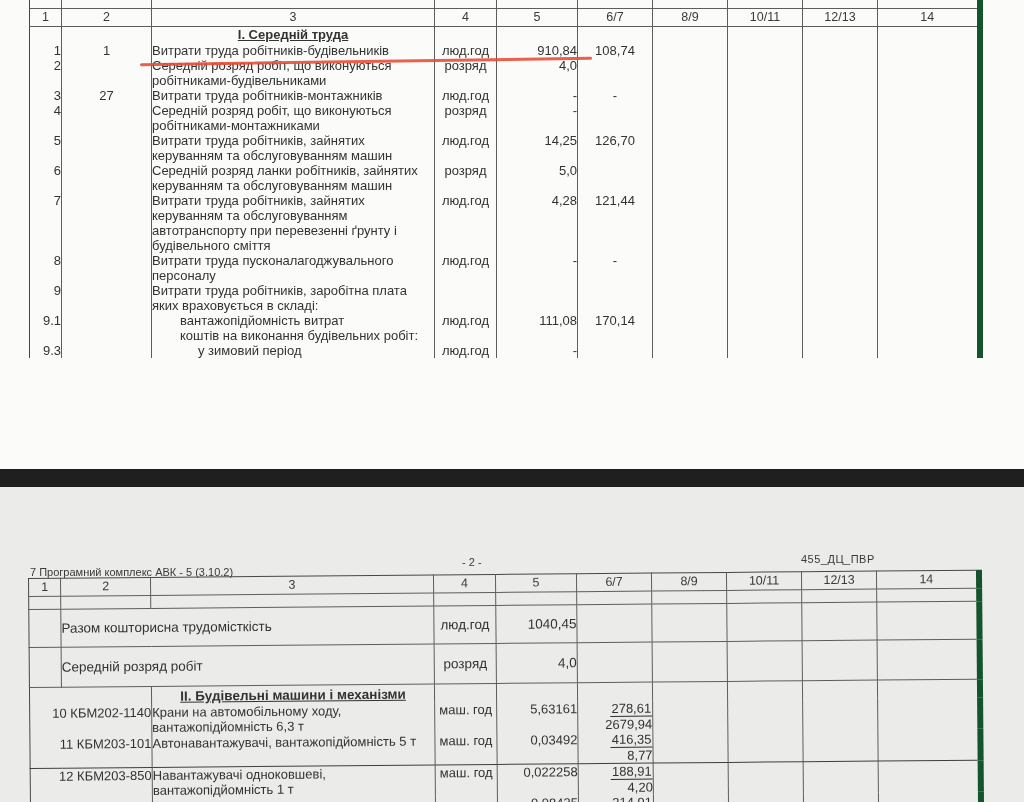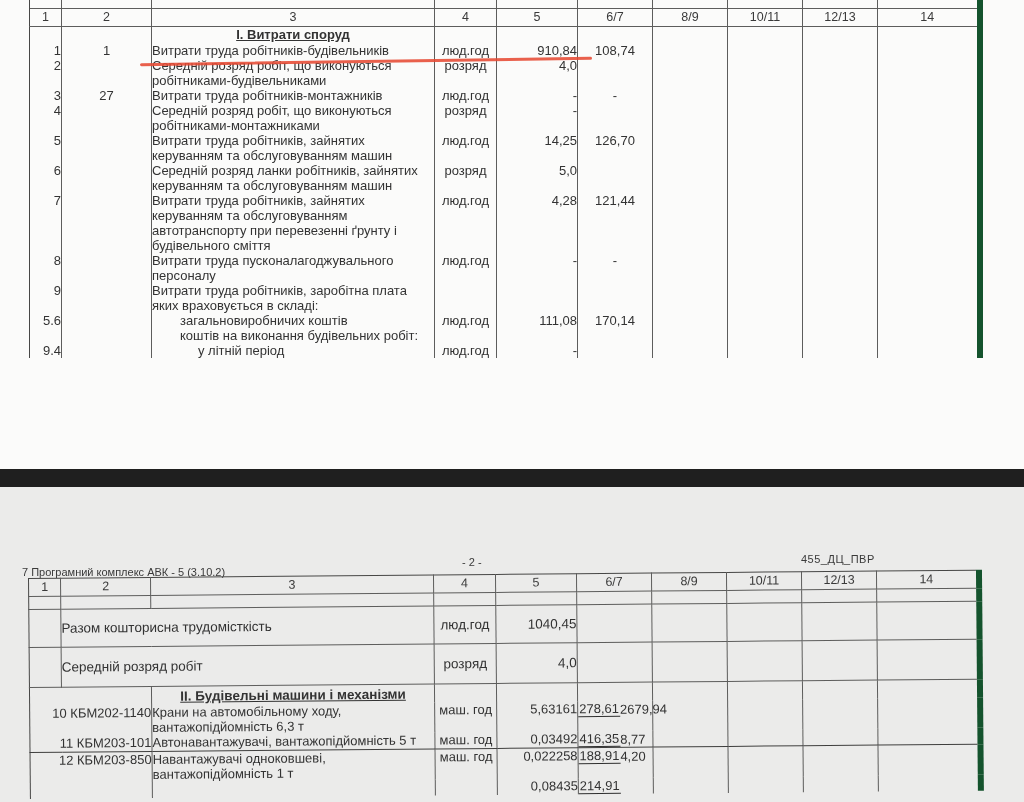--- a/index.html
+++ b/index.html
@@ -43,28 +43,28 @@
     padding-top:6px;font-size:13.5px;text-indent:0;height:16px;}
   .sec-title2{font-weight:bold;text-decoration:underline;text-align:center;font-size:13.5px;padding-top:2px;}
   tr.secrow td{height:18px;}
 
   tr.sumrow td{vertical-align:middle;border-bottom:1px solid #5d5d5c;font-size:13.5px;}
   .s-desc{padding-left:9px;}
 
   .m-numcode{text-align:right;padding-right:4px;white-space:nowrap;}
   .m-desc{padding-left:3px;padding-bottom:8px;white-space:pre-line;}
   tr.rule td{border-bottom:1.4px solid #3f3f3e;}
-  .frac{display:flex;flex-direction:row;align-items:flex-end;}
+  .frac{display:flex;flex-direction:column;align-items:flex-end;}
   .frac .top{border-bottom:1px solid #2f2f2f;padding:0 1px;}
 
   .redline{position:absolute;height:3px;background:#e64a33;opacity:.88;border-radius:2px;z-index:6;}
   #redline-top{left:140px;top:60px;width:452px;transform:rotate(-0.8deg);}
 
   .meta{position:absolute;font-size:11px;color:#3a3a3a;white-space:nowrap;}
-  #prog-label{left:22px;top:79px;}
+  #prog-label{left:30px;top:79px;}
   #page-num{left:462px;top:69px;}
   #doc-code{left:801px;top:66px;letter-spacing:.5px;}
 </style>
 </head>
 <body>
 
 <div class="screen">
 
   <div class="page-top">
     <div class="ttable-wrap">
@@ -102,21 +102,21 @@
               <td>5</td>
               <td>6/7</td>
               <td>8/9</td>
               <td>10/11</td>
               <td>12/13</td>
               <td>14</td>
             </tr>
           <tr>
             <td></td>
             <td></td>
-            <td class="c-desc sec-title">І. Витрати споруд</td>
+            <td class="c-desc sec-title">І. Середній труда</td>
             <td></td>
             <td></td>
             <td></td>
             <td></td>
             <td></td>
             <td></td>
             <td></td>
           </tr>
         </tbody>
         <tbody id="top-body">
@@ -240,23 +240,23 @@
     <td class="c-unit"></td>
     <td class="c-v5"></td>
     <td class="c-v67"></td>
     <td></td>
     <td></td>
     <td></td>
     <td></td>
   </tr>
 
   <tr>
-    <td class="c-num">5.6</td>
-    <td class="c-code"></td>
-    <td class="c-desc ind1">загальновиробничих коштів</td>
+    <td class="c-num">9.1</td>
+    <td class="c-code"></td>
+    <td class="c-desc ind1">вантажопідйомність витрат</td>
     <td class="c-unit">люд.год</td>
     <td class="c-v5">111,08</td>
     <td class="c-v67">170,14</td>
     <td></td>
     <td></td>
     <td></td>
     <td></td>
   </tr>
 
 
@@ -266,33 +266,33 @@
     <td class="c-desc ind1">коштів на виконання будівельних робіт:</td>
     <td class="c-unit"></td>
     <td class="c-v5"></td>
     <td class="c-v67"></td>
     <td></td>
     <td></td>
     <td></td>
     <td></td>
   </tr>
 
-
-  <tr>
-    <td class="c-num">9.4</td>
-    <td class="c-code"></td>
-    <td class="c-desc ind2">у літній період</td>
+  <tr>
+    <td class="c-num">9.3</td>
+    <td class="c-code"></td>
+    <td class="c-desc ind2">у зимовий період</td>
     <td class="c-unit">люд.год</td>
     <td class="c-v5">-</td>
     <td class="c-v67"></td>
     <td></td>
     <td></td>
     <td></td>
     <td></td>
   </tr>
+
 </tbody>
       </table>
     </div>
     <div class="redline" id="redline-top" style="background: rgb(230, 74, 51);"></div>
   </div>
 
   <div class="separator" style="background: rgb(31, 31, 31);"></div>
 
   <div class="page-bottom">
     <div class="meta" id="prog-label">7 Програмний комплекс АВК - 5 (3.10.2)</div>

